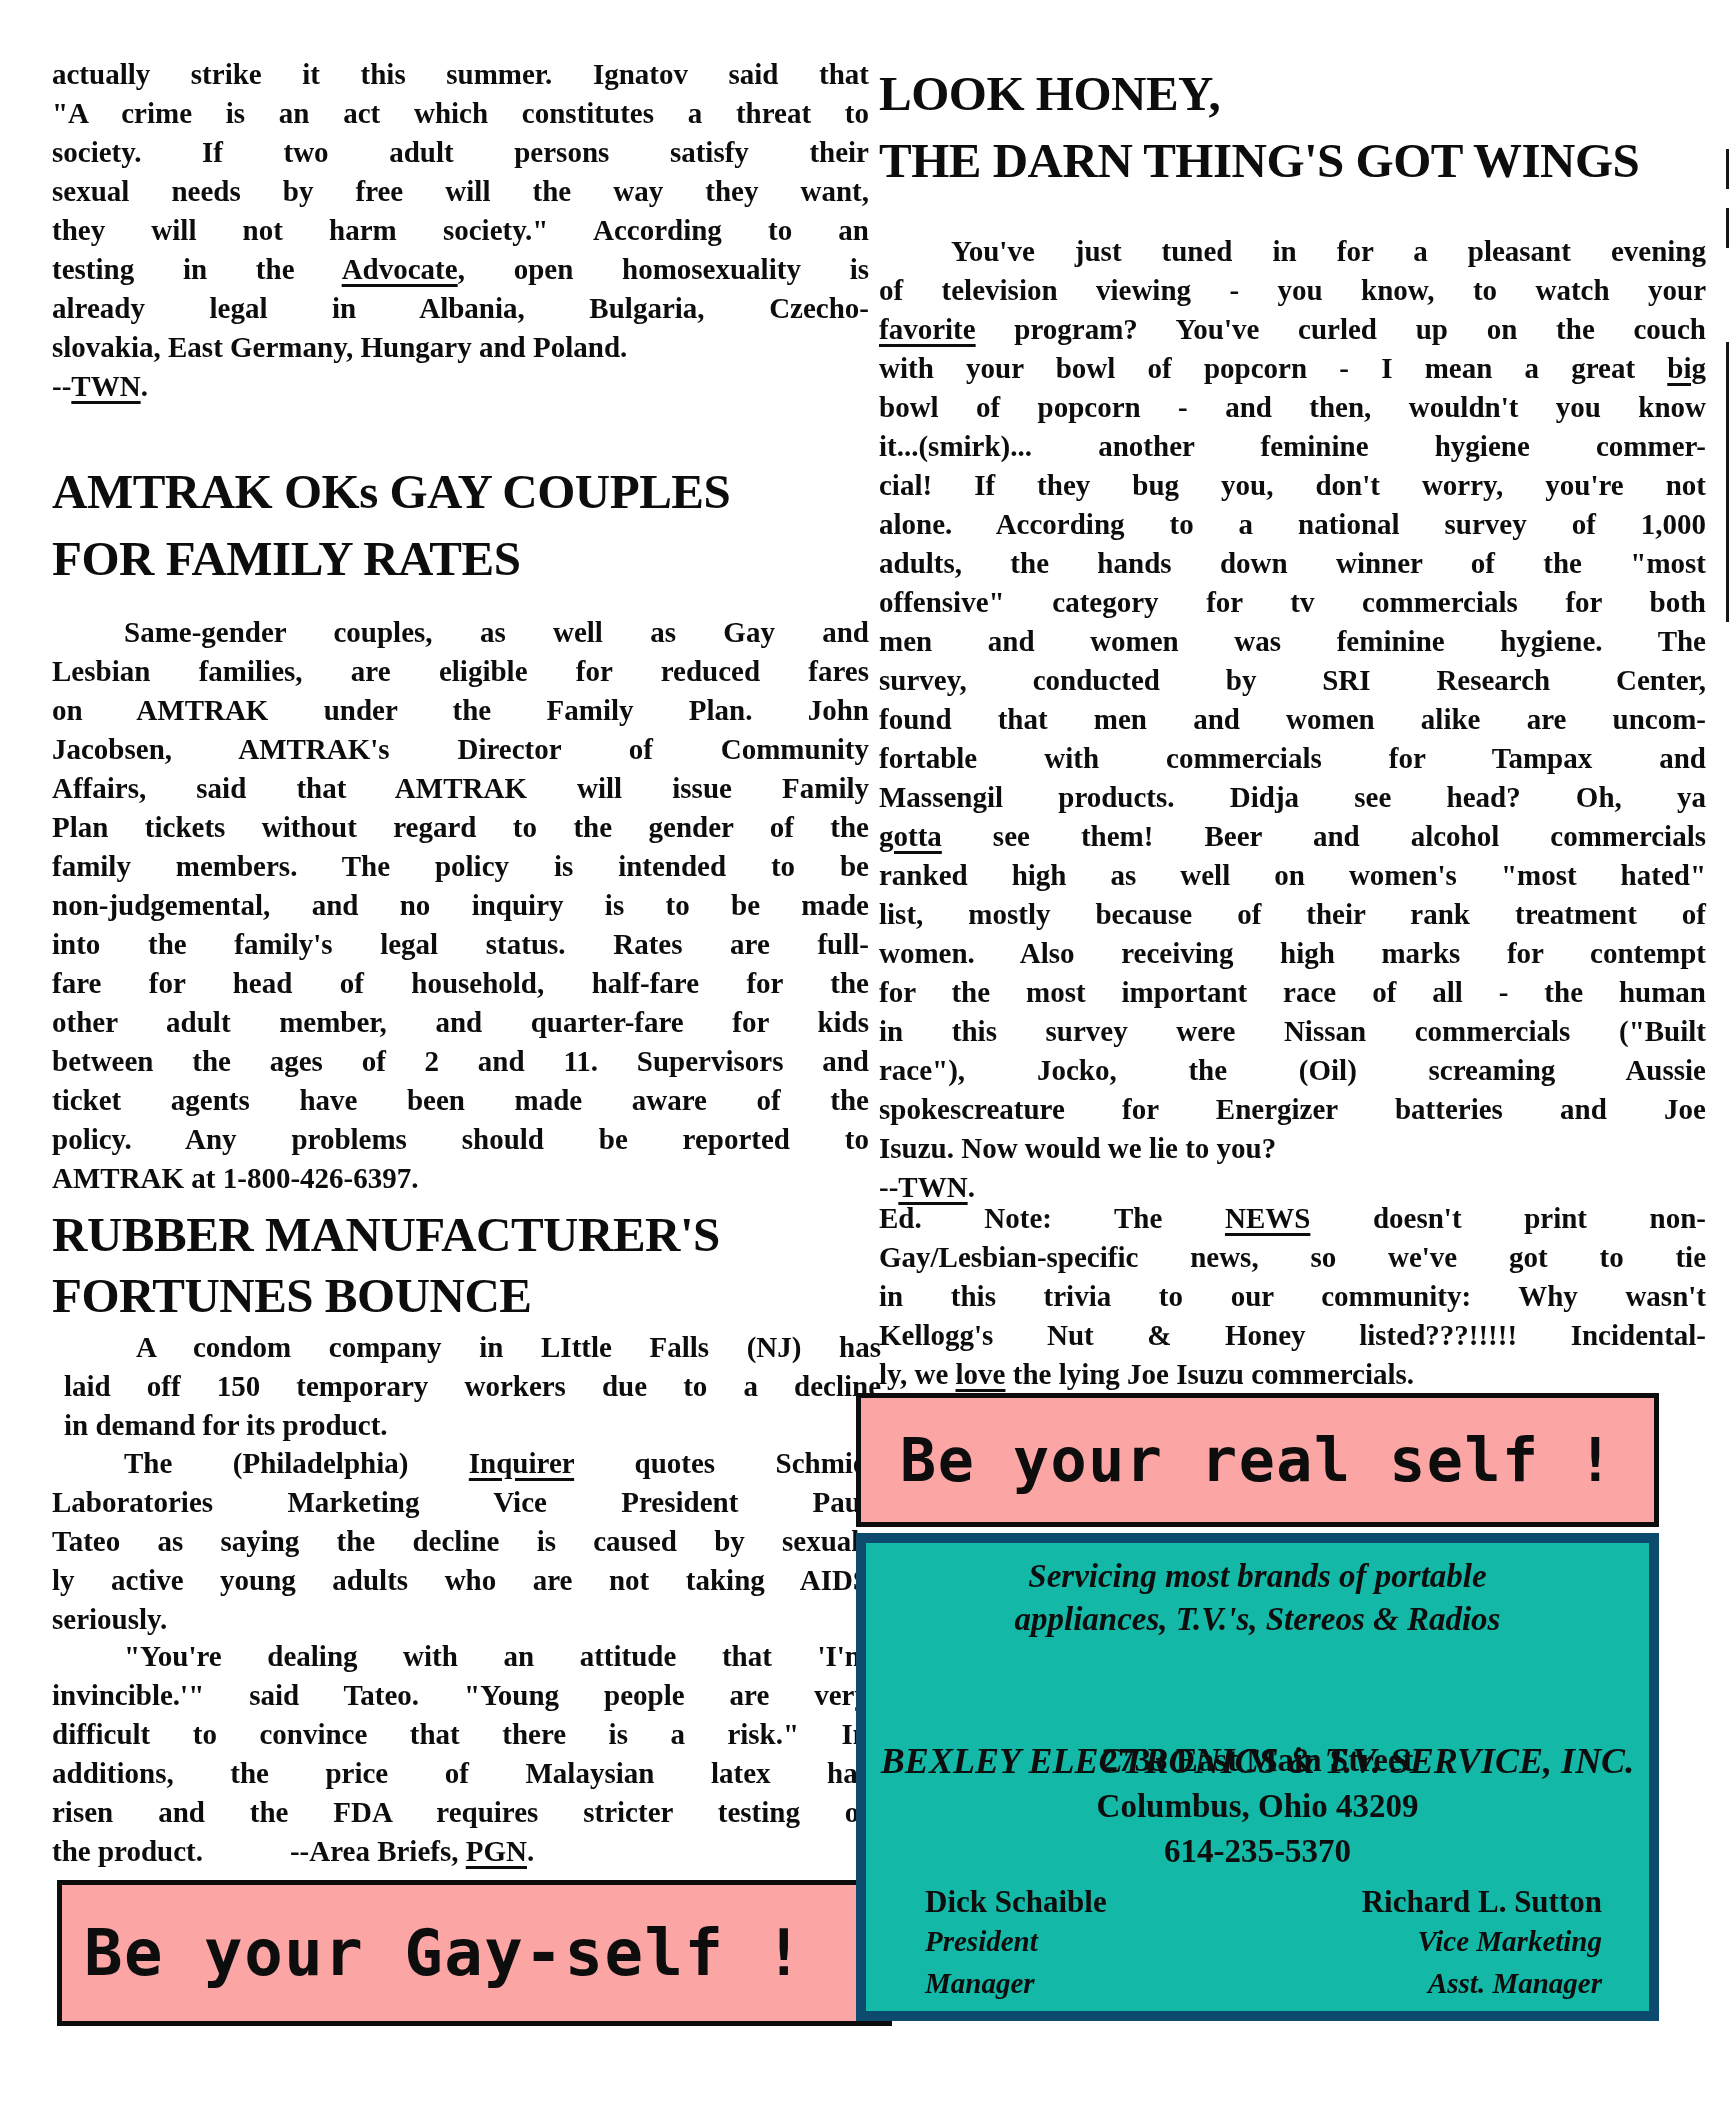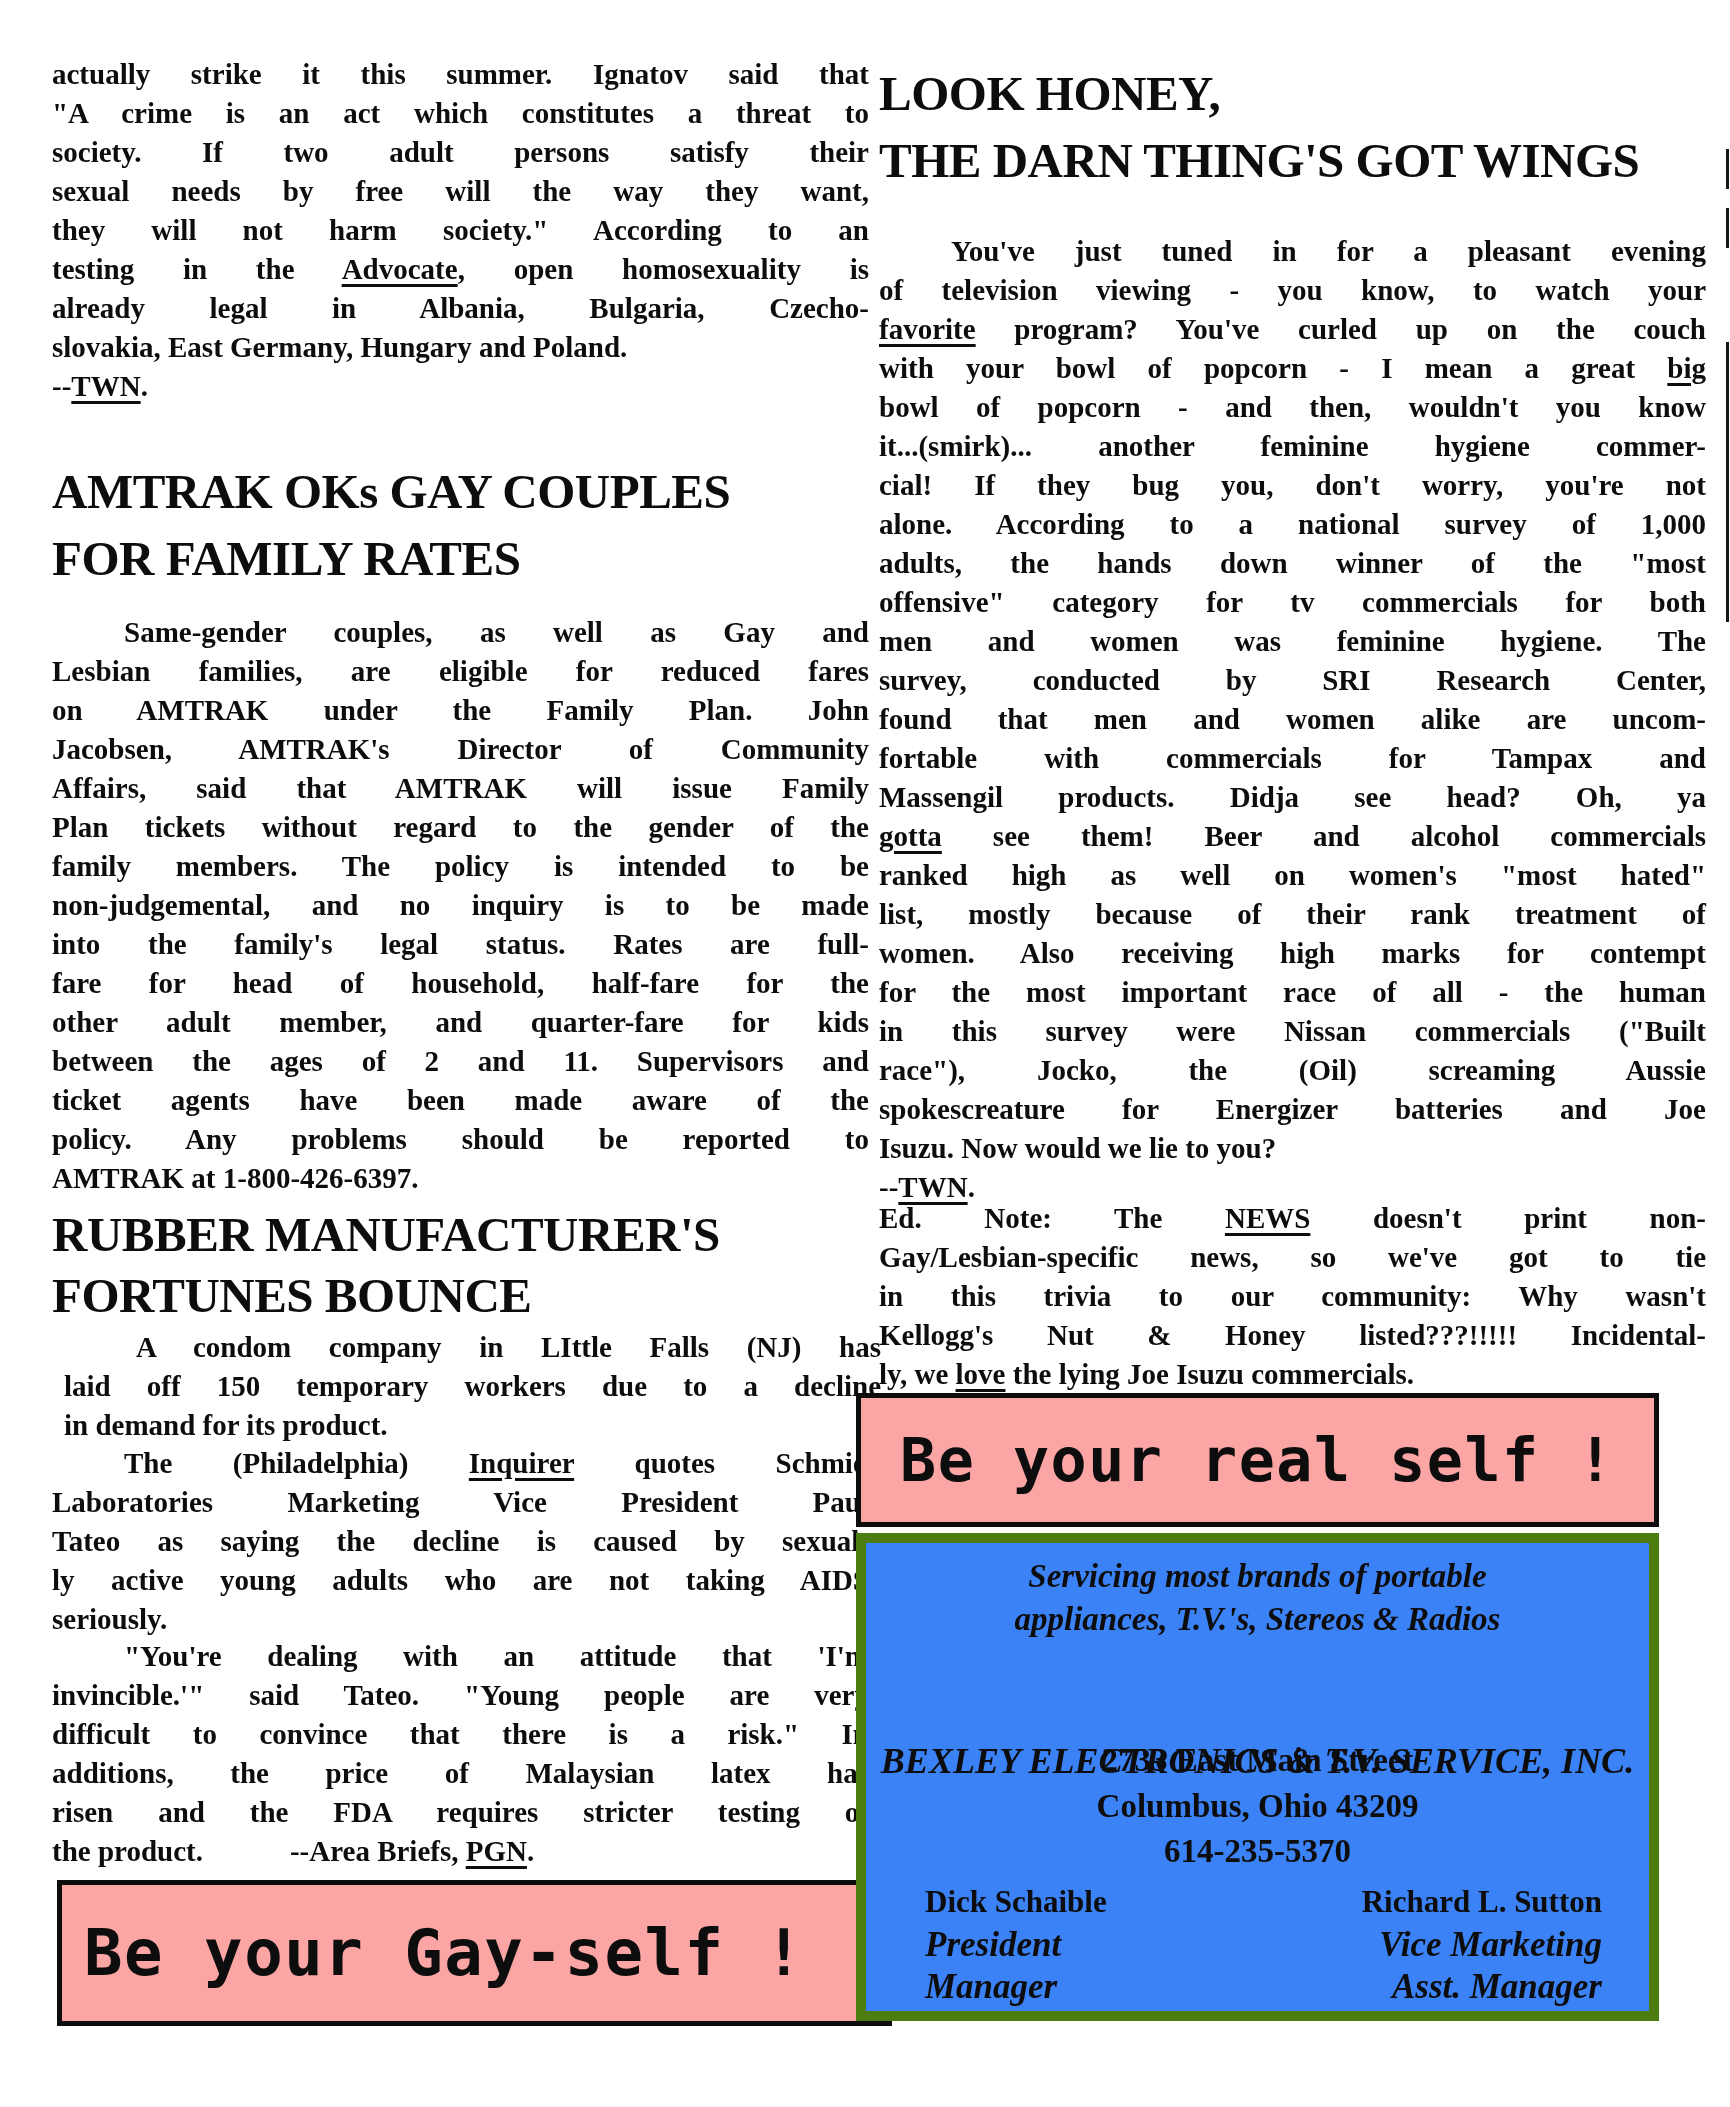--- a/index.html
+++ b/index.html
@@ -27,29 +27,29 @@
     position:absolute;border:5px solid #0d0d0d;background:#fca5a5;
     display:flex;align-items:center;
     font-family:"DejaVu Sans Mono", monospace;font-weight:700;
     white-space:nowrap;
   }
   #gay-box{left:57px;top:1880px;width:803px;height:136px;font-size:64px;padding-left:22px;letter-spacing:1.5px;}
   #real-box{left:856px;top:1393px;width:793px;height:124px;font-size:60px;justify-content:center;letter-spacing:1.5px;}
   
   #bexley-box{
     position:absolute;left:856px;top:1533px;width:783px;height:468px;
-    border:10px solid #4d7c0f;background:#3b82f6;
+    border:10px solid #0c4a6e;background:#14b8a6;
   }
   .bx-line{position:absolute;left:0;width:100%;text-align:center;white-space:nowrap;}
   .bx-italic{font-style:italic;font-weight:700;}
   .bx-tagline{font-size:33px;}
   .bx-company{font-size:36px;margin-top:44px;}
   .bx-addr{font-size:33px;font-weight:700;}
   .bx-name{font-size:31px;font-weight:700;}
-  .bx-title{font-size:35px;font-style:italic;font-weight:700;}
+  .bx-title{font-size:29px;font-style:italic;font-weight:700;}
   .bx-left{position:absolute;left:59px;text-align:left;white-space:nowrap;}
   .bx-right{position:absolute;right:47px;text-align:right;white-space:nowrap;}
   
   .artifact{position:absolute;background:#161616;}
 </style>
 </head>
 <body>
 
 <div id="page">
 

